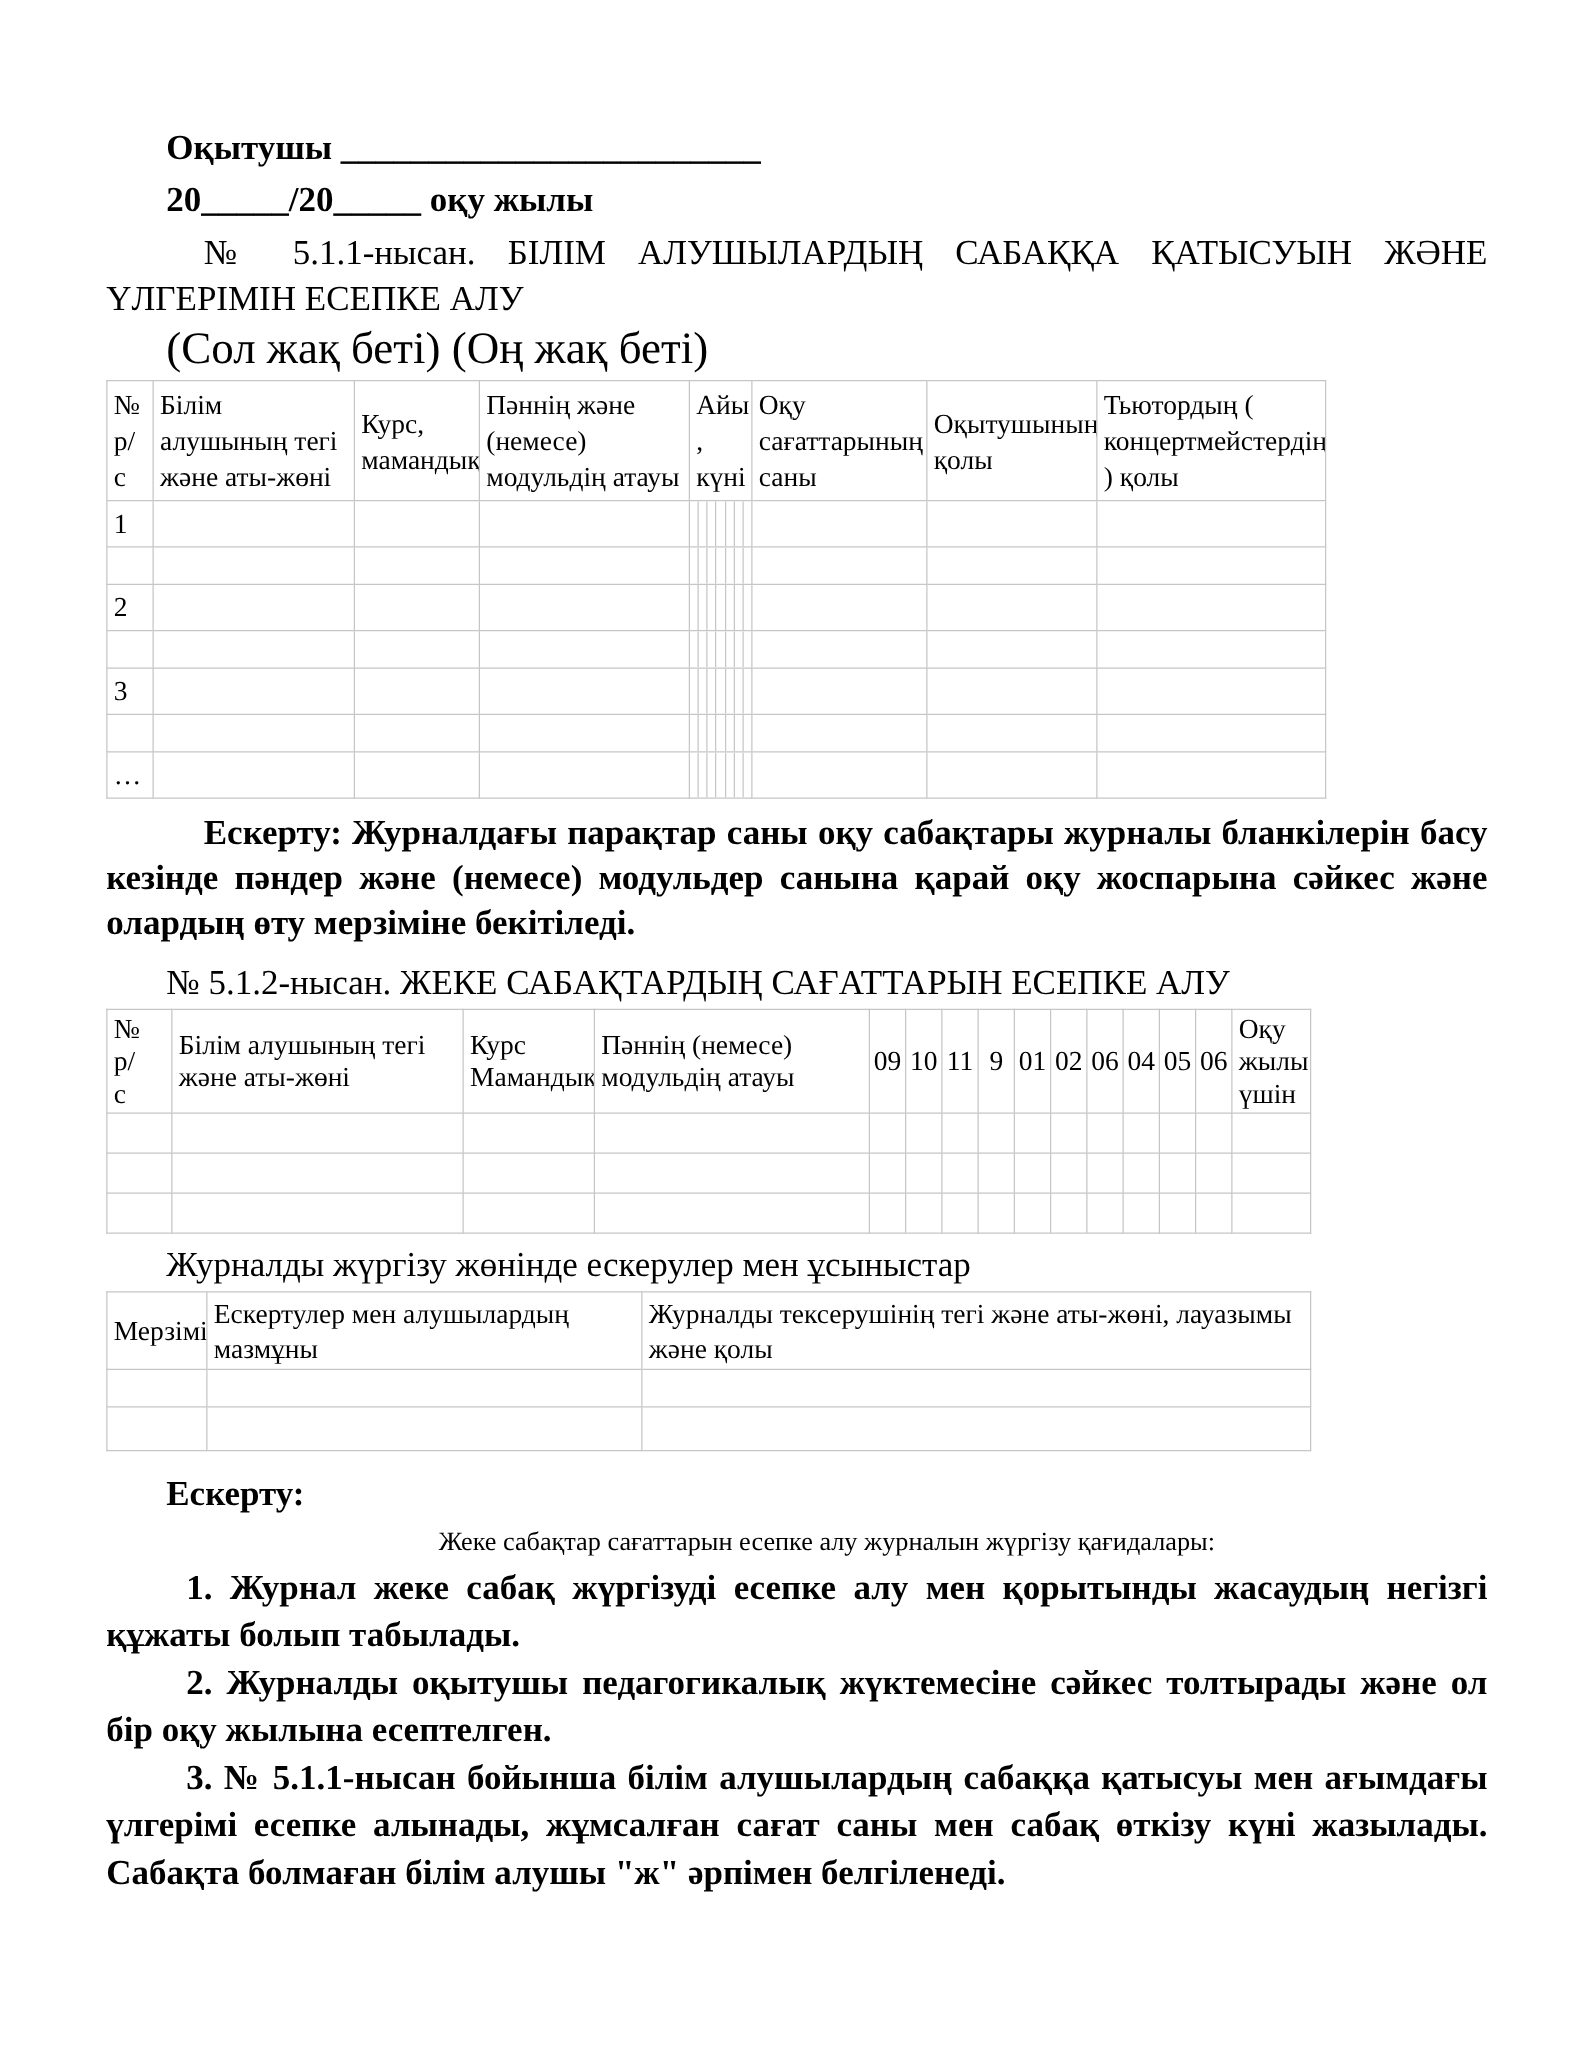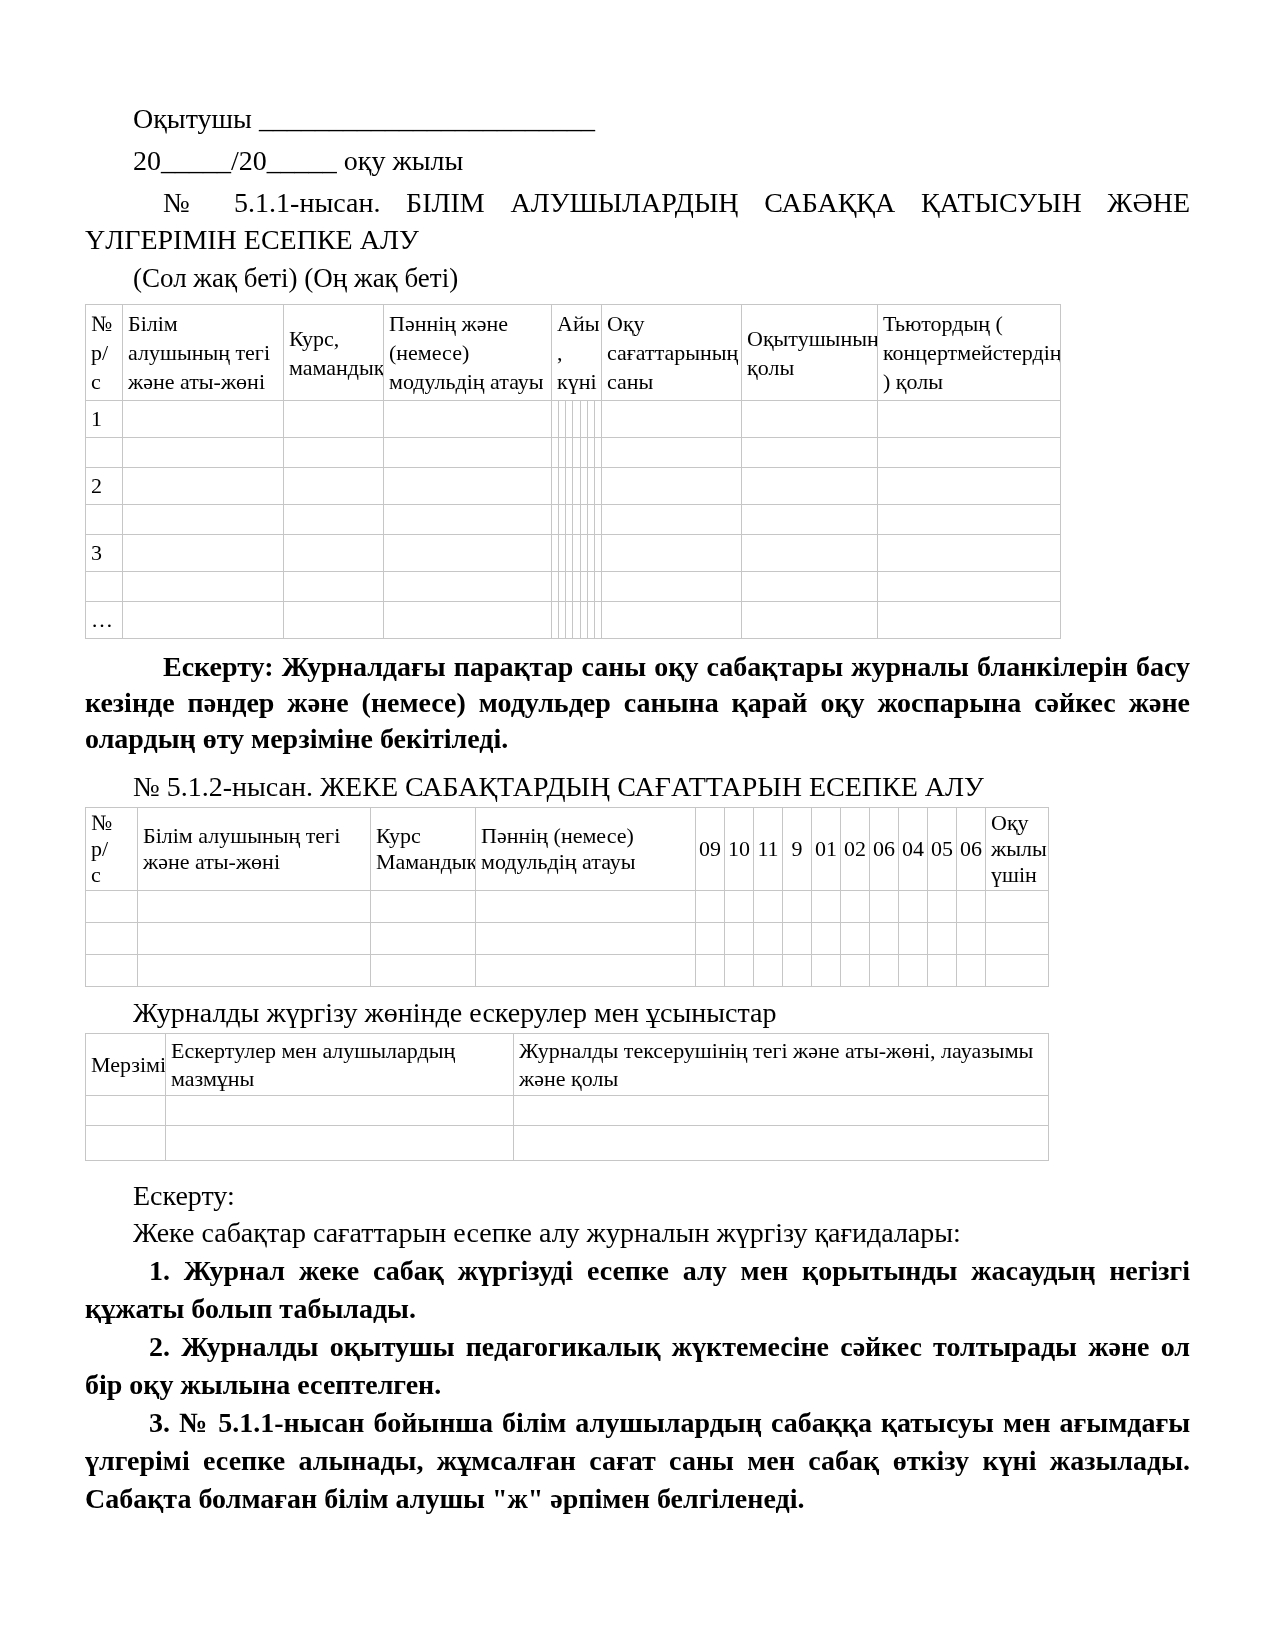--- a/index.html
+++ b/index.html
@@ -3,31 +3,31 @@
 <meta charset="utf-8">
 <style>
   * { margin:0; padding:0; box-sizing:border-box; }
   html,body { background:#ffffff; }
   .page {
     width:1275px; height:1650px; background:#ffffff; color:#000;
     font-family:"Liberation Serif","DejaVu Serif",serif;
     padding:70px 85px 0 85px; overflow:hidden; position:relative;
   }
   .doc-title { font-weight:bold; font-size:28px; line-height:37px; text-align:left; }
-  .line { font-size:28px; line-height:38px; }
+  .line { font-size:28px; line-height:38px;font-weight:bold; }
   .indent1 { padding-left:48px; }
   .teacher { margin-top:30px; }
   .year { margin-top:4px; }
   .form-title { font-size:28px; line-height:37px; text-align:justify; text-indent:78px; margin-top:4px; }
-  .sides { margin-top:2px; font-size:27px; line-height:36px; }
+  .sides { margin-top:2px; font-size:36px; line-height:36px; }
   .para { font-size:28px; line-height:36px; text-align:justify; text-indent:78px; margin-top:10px;font-weight:bold; }
   .form2-title { font-size:28px; line-height:34px; margin-top:13px; padding-left:48px; }
   .remarks-title { font-size:28px; line-height:34px; margin-top:9px; padding-left:48px; }
   .note2 { margin-top:17px; font-size:28px; line-height:36px; }
-  .rules-title { font-size:28px; line-height:38px; }
+  .rules-title { font-size:21px; line-height:38px;text-align:center; }
   .rule { font-size:28px; line-height:38px; text-align:justify; text-indent:64px;font-weight:bold; }
 
   table { border-collapse:collapse; table-layout:fixed; margin-top:8px; }
   th, td {
     border:1px solid #c6c6c6; font-weight:normal; font-size:22px;
     line-height:28px; padding:2px 5px; vertical-align:middle; text-align:left;
     overflow:hidden; white-space:pre-line;
   }
   
   .t1 { width:975px; }

